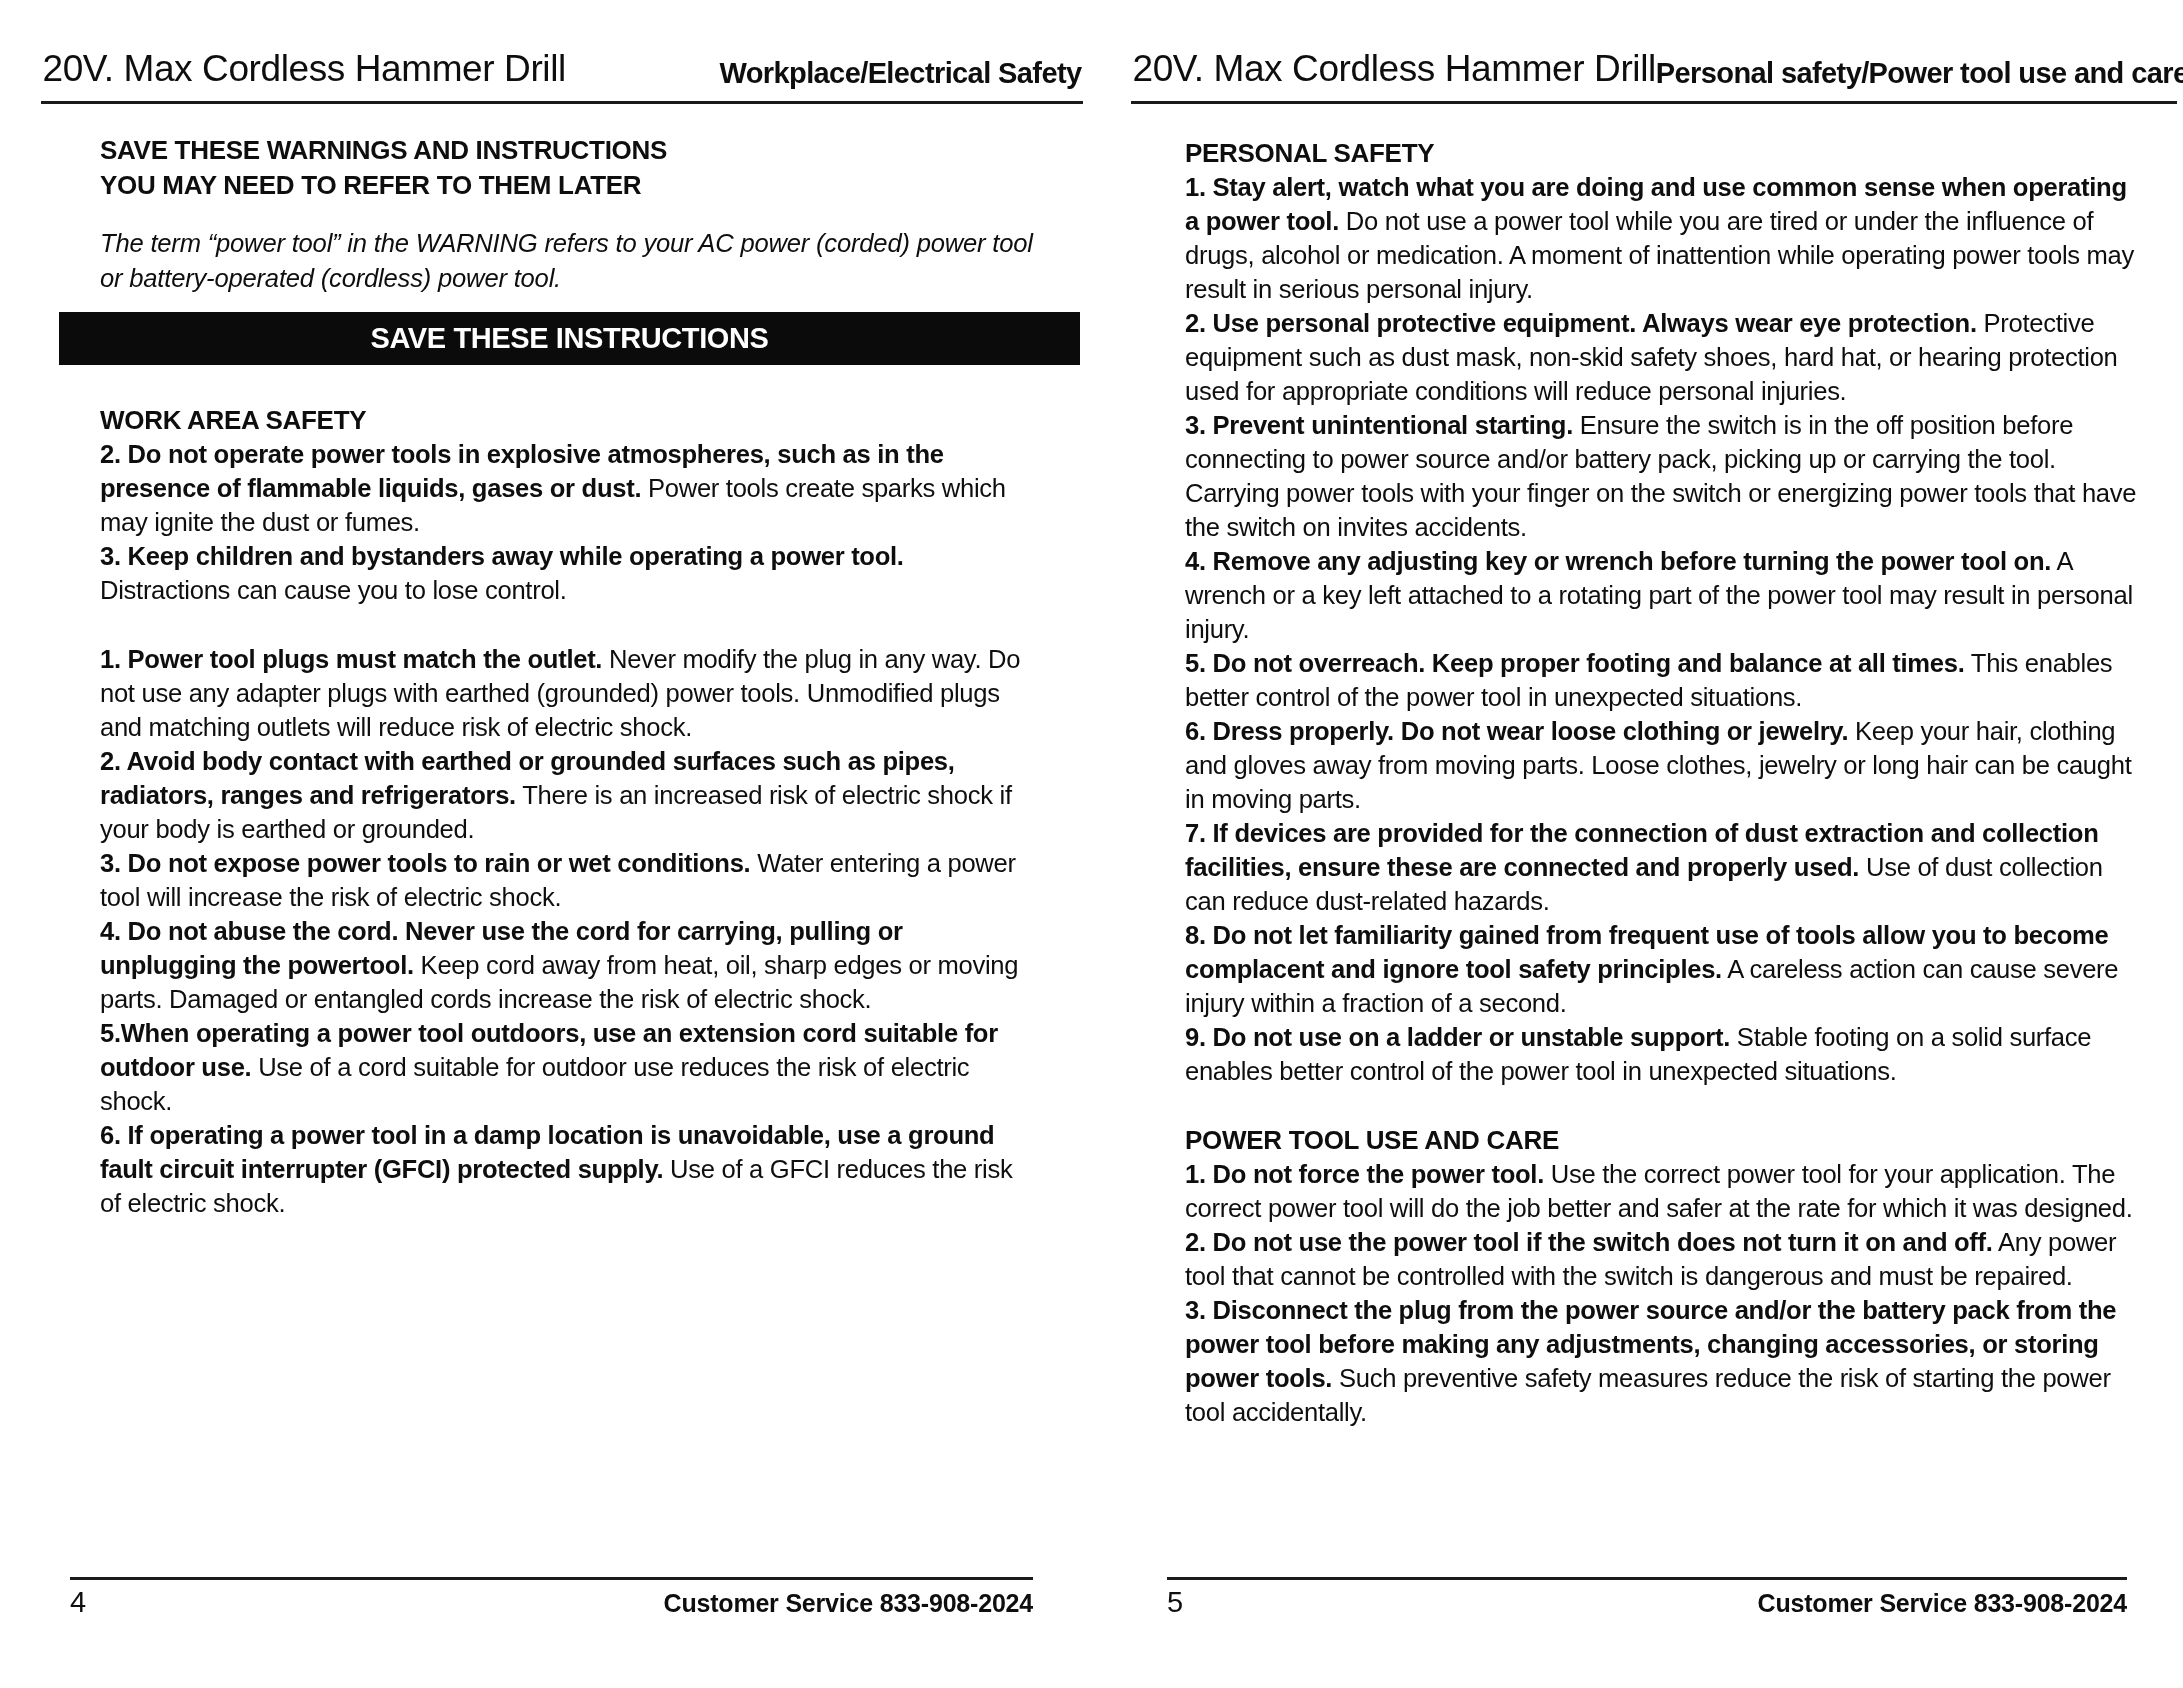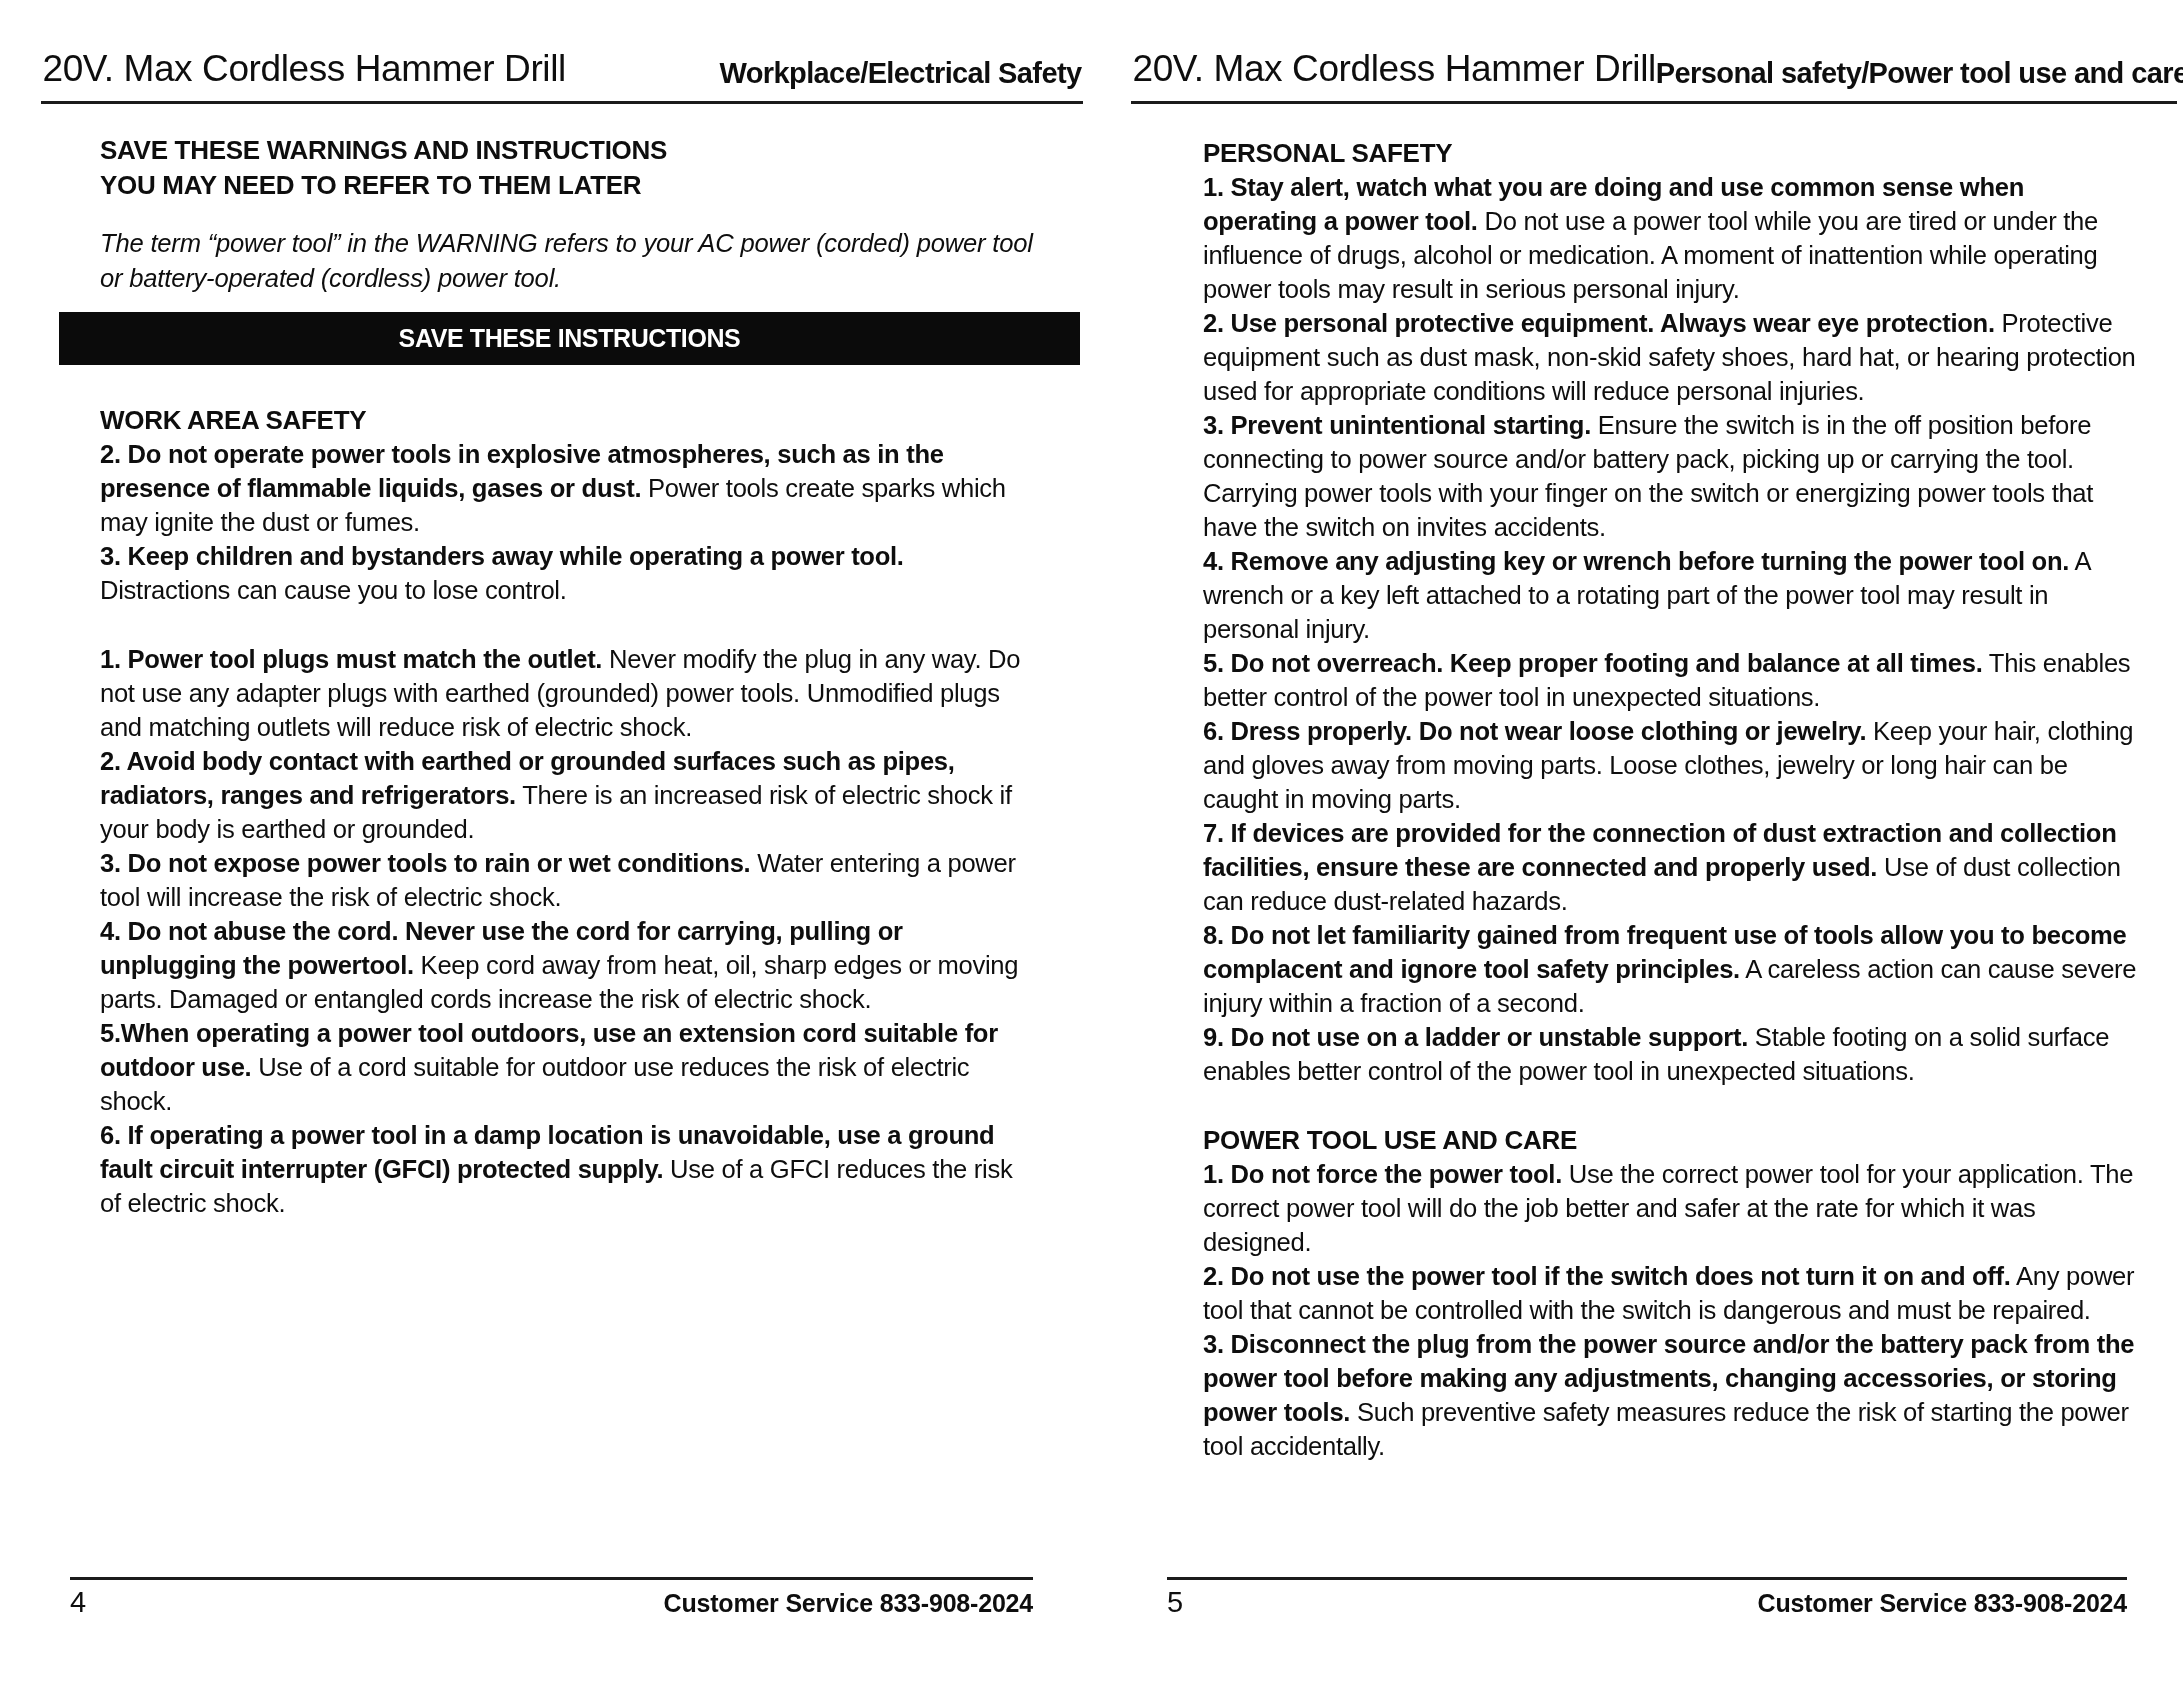--- a/index.html
+++ b/index.html
@@ -58,29 +58,29 @@
     font-size: 25.6px;
     line-height: 35px;
     letter-spacing: -0.2px;
     margin: 23px 0 0 0;
   }
   .banner {
     margin: 16.6px -41px 0 -41px;
     background: #0b0b0b;
     color: #ffffff;
     font-weight: bold;
-    font-size: 25px;
+    font-size: 29px;
     letter-spacing: -0.4px;
     text-align: center;
     height: 53px;
     line-height: 53px;
   }
 
   .sections { margin-top: 38px; }
-  #page-right .sections { margin-top: 32px; margin-left: 18px; }
+  #page-right .sections { margin-top: 32px; }
   .section + .section { margin-top: 35px; }
   .section h3 {
     font-size: 26px;
     line-height: 34px;
     margin: 0;
     letter-spacing: -0.3px;
   }
   .item {
     font-size: 25.6px;
     line-height: 34px;

